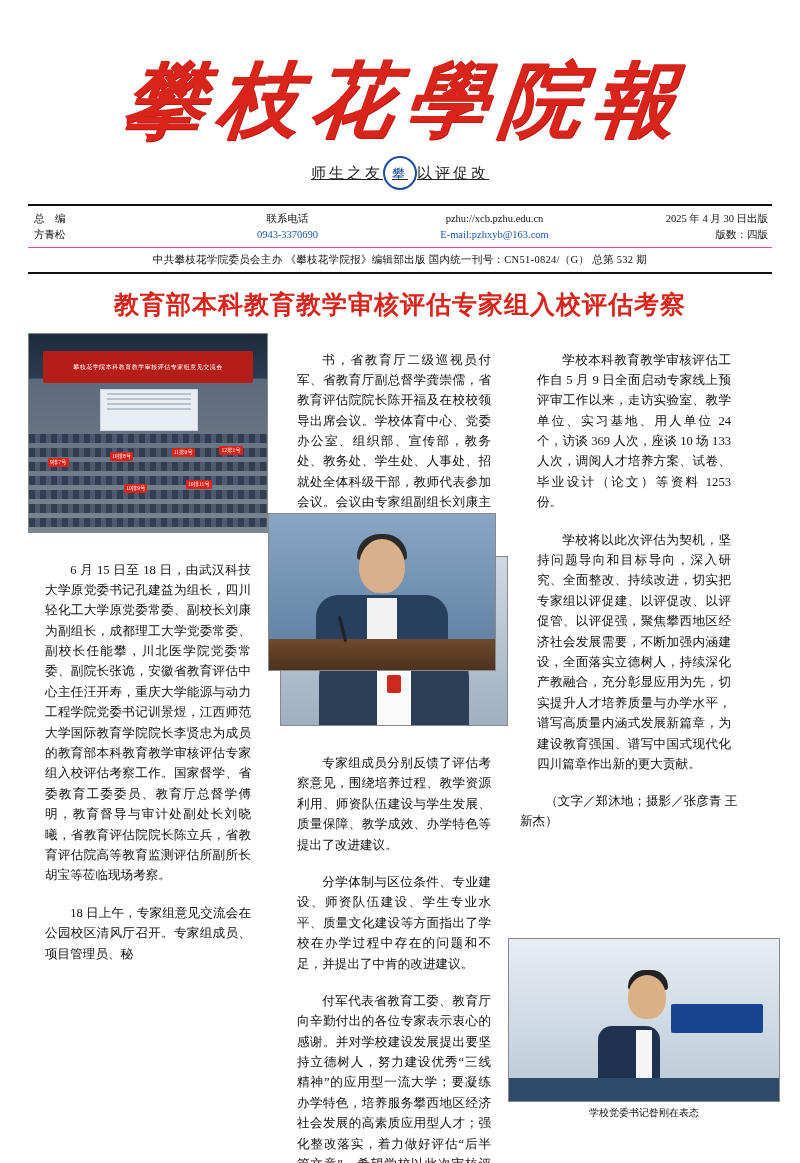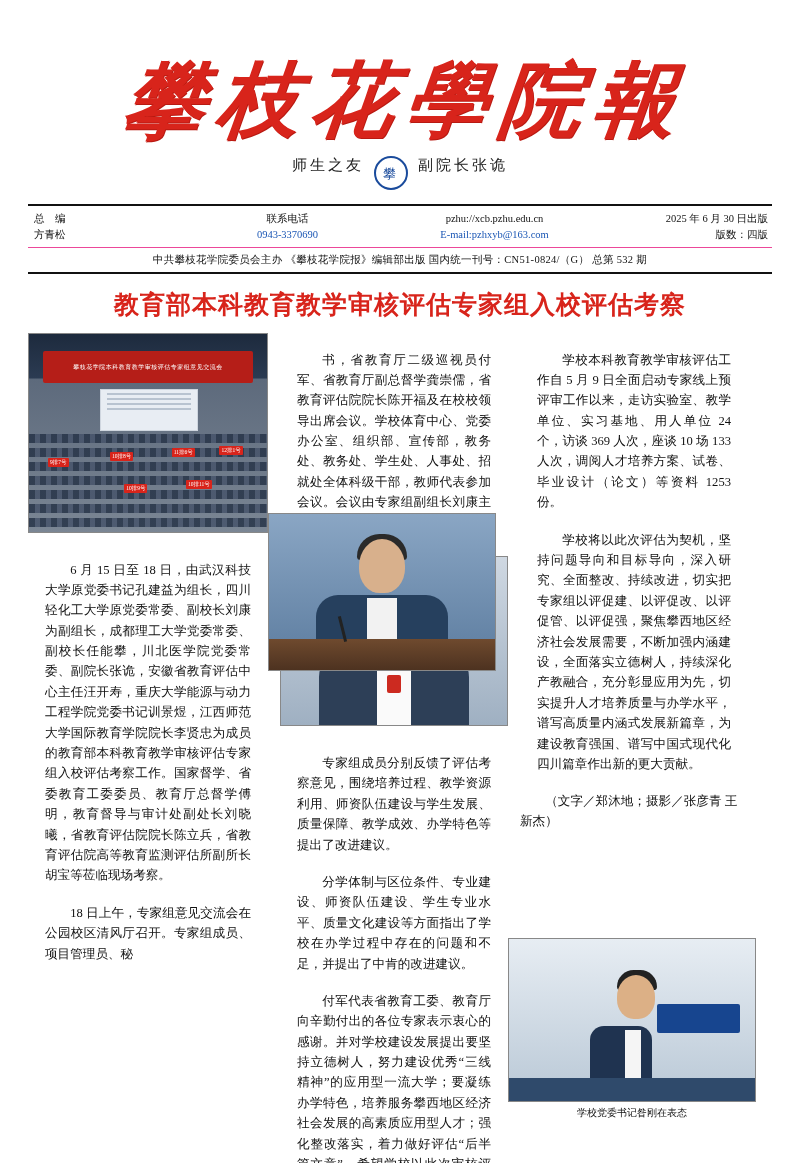--- a/index.html
+++ b/index.html
@@ -31,25 +31,26 @@
     color:#d8241b;
     letter-spacing:12px;
     text-indent:12px;
     font-style:italic;
     transform:skewX(-6deg);
     text-shadow:1px 1px 0 #b81a12;
   }
   .masthead-sub{
     margin-top:16px;
     display:flex;
+    align-items:center;
     justify-content:center;
-    gap:10px;
     font-size:15px;
     color:#222;
     letter-spacing:3px;
+    text-decoration:underline;
   }
   .seal{
     width:30px;height:30px;border-radius:50%;
     border:2px solid #1a4b9c;
     color:#1a4b9c;
     display:flex;align-items:center;justify-content:center;
     font-size:13px;
     line-height:1;
   }
 
@@ -248,41 +249,41 @@
 </head>
 <body>
 
 <div class="page">
 
   <div class="masthead">
     <div class="masthead-title">攀枝花學院報</div>
     <div class="masthead-sub">
       <span>师生之友</span>
       <span class="seal">攀</span>
-      <span>副院长张诡</span>
+      <span>以评促改</span>
     </div>
   </div>
 
   <div class="rule-top"></div>
 
   <div class="infobar">
     <div class="col left">
       <div>总　编</div>
       <div>方青松</div>
     </div>
     <div class="col">
       <div>联系电话</div>
       <div class="blue">0943-3370690</div>
     </div>
     <div class="col">
       <div>pzhu://xcb.pzhu.edu.cn</div>
       <div class="blue">E-mail:pzhxyb@163.com</div>
     </div>
     <div class="col right">
-      <div>2025 年 6 月 30 日出版</div>
+      <div>2025 年 4 月 30 日出版</div>
       <div>版数：四版</div>
     </div>
   </div>
 
   <div class="infobar2">中共攀枝花学院委员会主办 《攀枝花学院报》编辑部出版 国内统一刊号：CN51-0824/（G） 总第 532 期</div>
 
   <div class="headline">教育部本科教育教学审核评估专家组入校评估考察</div>
 
   <div class="columns">
 
@@ -354,21 +355,21 @@
       <div class="hair"></div>
       <div class="head"></div>
       <div class="body"></div>
       <div class="shirt"></div>
       <div class="desk"></div>
       <div class="mic"></div>
     </div>
     <div class="cap"></div>
   </div>
 
-  <div style="position:absolute;left:508px;top:938px;width:248px;">
+  <div style="position:absolute;left:508px;top:938px;width:272px;">
     <div class="photo standing">
       <div class="wall"></div>
       <div class="plaque"></div>
       <div class="hair"></div>
       <div class="head"></div>
       <div class="body"></div>
       <div class="shirt"></div>
       <div class="desk"></div>
     </div>
     <div class="cap">学校党委书记昝刚在表态</div>

